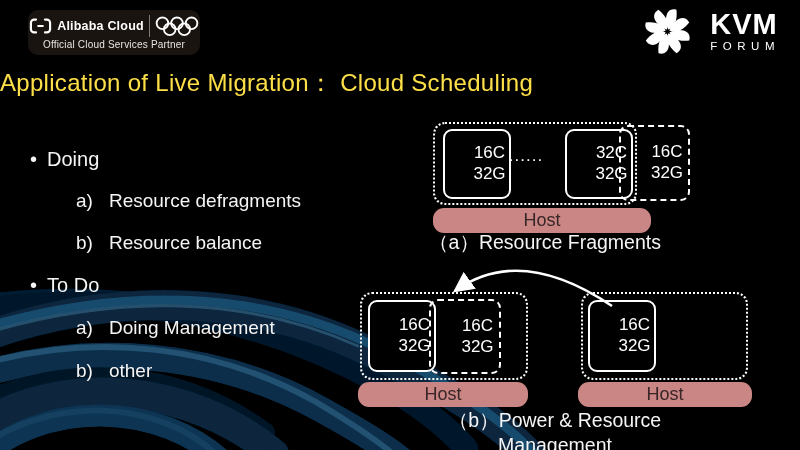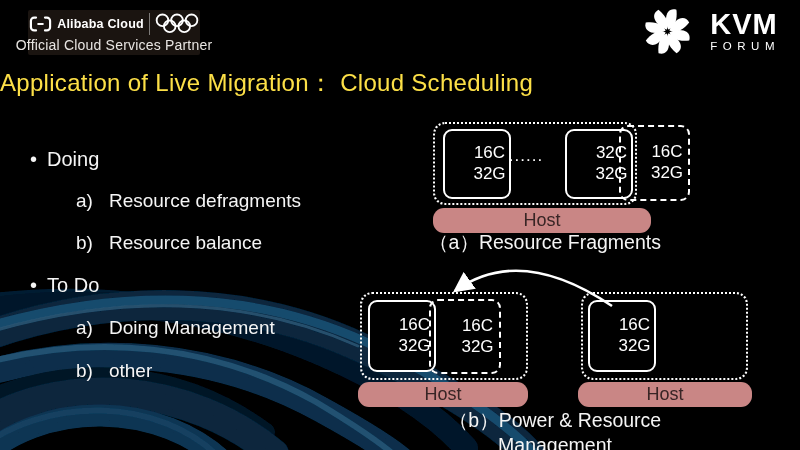--- a/index.html
+++ b/index.html
@@ -11,28 +11,28 @@
     font-family:"Liberation Sans", sans-serif;
     color:#f2f2f2;
   }
   .abs{position:absolute;}
   svg.bg{position:absolute;left:0;top:0;z-index:0;}
   .layer{position:absolute;left:0;top:0;width:800px;height:450px;z-index:2;}
 
   
   .partner-badge{
     left:28px;top:10px;width:172px;height:45px;
-    background:#1a1410;border-radius:2px;
+    background:#1a1410;border-radius:10px;
     display:flex;flex-direction:column;align-items:center;justify-content:center;
     gap:2px;z-index:3;
   }
   .badge-row{display:flex;align-items:center;gap:5px;}
   .brand-name{font-size:12.5px;font-weight:bold;color:#fff;letter-spacing:.2px;white-space:nowrap;}
   .badge-divider{width:1px;height:22px;background:#cfcfcf;opacity:.55;}
-  .partner-subtitle{font-size:14px;color:#e8e5e2;letter-spacing:.2px;white-space:nowrap;}
+  .partner-subtitle{font-size:10px;color:#e8e5e2;letter-spacing:.2px;white-space:nowrap;}
 
   .kvm-logo{right:20px;top:8px;display:flex;align-items:center;gap:19px;z-index:3;}
   .kvm-text{display:flex;flex-direction:column;line-height:1;}
   .kvm-name{font-size:29px;font-weight:bold;color:#fff;letter-spacing:1px;}
   .kvm-forum{font-size:11.5px;color:#fff;letter-spacing:5.5px;margin-top:2px;}
 
   .page-title{
     left:0;top:67px;width:714px;
     font-size:24px;color:#fde047;letter-spacing:.3px;z-index:3;
   }

